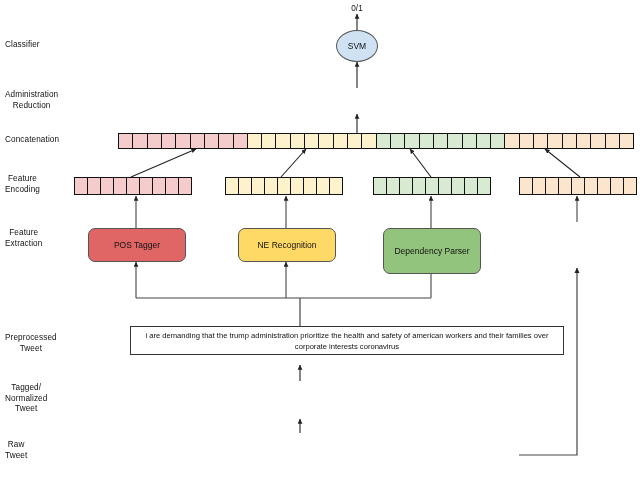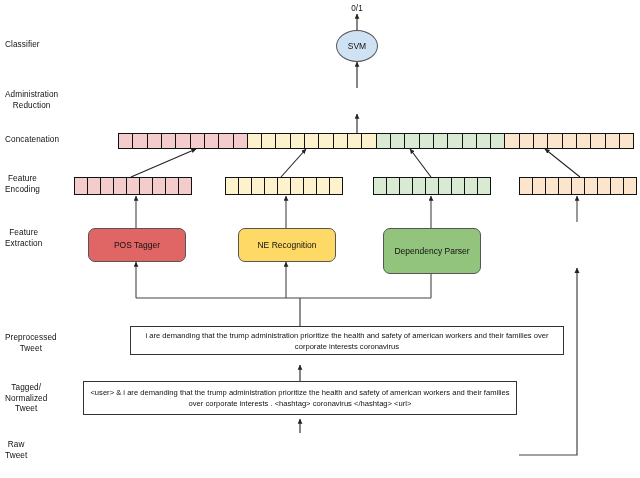--- a/index.html
+++ b/index.html
@@ -257,15 +257,14 @@
       <div class="cell" style="background: rgb(252, 229, 205);"></div>
       <div class="cell" style="background: rgb(252, 229, 205);"></div>
       <div class="cell" style="background: rgb(252, 229, 205);"></div>
     </div>
 
   <div class="node-box" style="left:88px; top:228px; width:98px; height:34px; background:#e06666;">POS Tagger</div>
   <div class="node-box" style="left:238px; top:228px; width:98px; height:34px; background:#ffd966;">NE Recognition</div>
   <div class="node-box" style="left:383px; top:228px; width:98px; height:46px; background:#93c47d;">Dependency Parser</div>
 
   <div class="text-box" style="left:83px; top:326px; width:434px; height:29px;margin-left:47px;">i are demanding that the trump administration prioritize the health and safety of american workers and their families over corporate interests coronavirus</div>
-  <div class="text-box" style="left:83px; top:381px; width:434px; height:34px;">&lt;user&gt; &amp; i are demanding that the trump administration prioritize the health and safety of american workers and their families over corporate interests . &lt;hashtag&gt; coronavirus &lt;/hashtag&gt; &lt;url&gt;</div>
 
 </div>
 
 </body></html>

